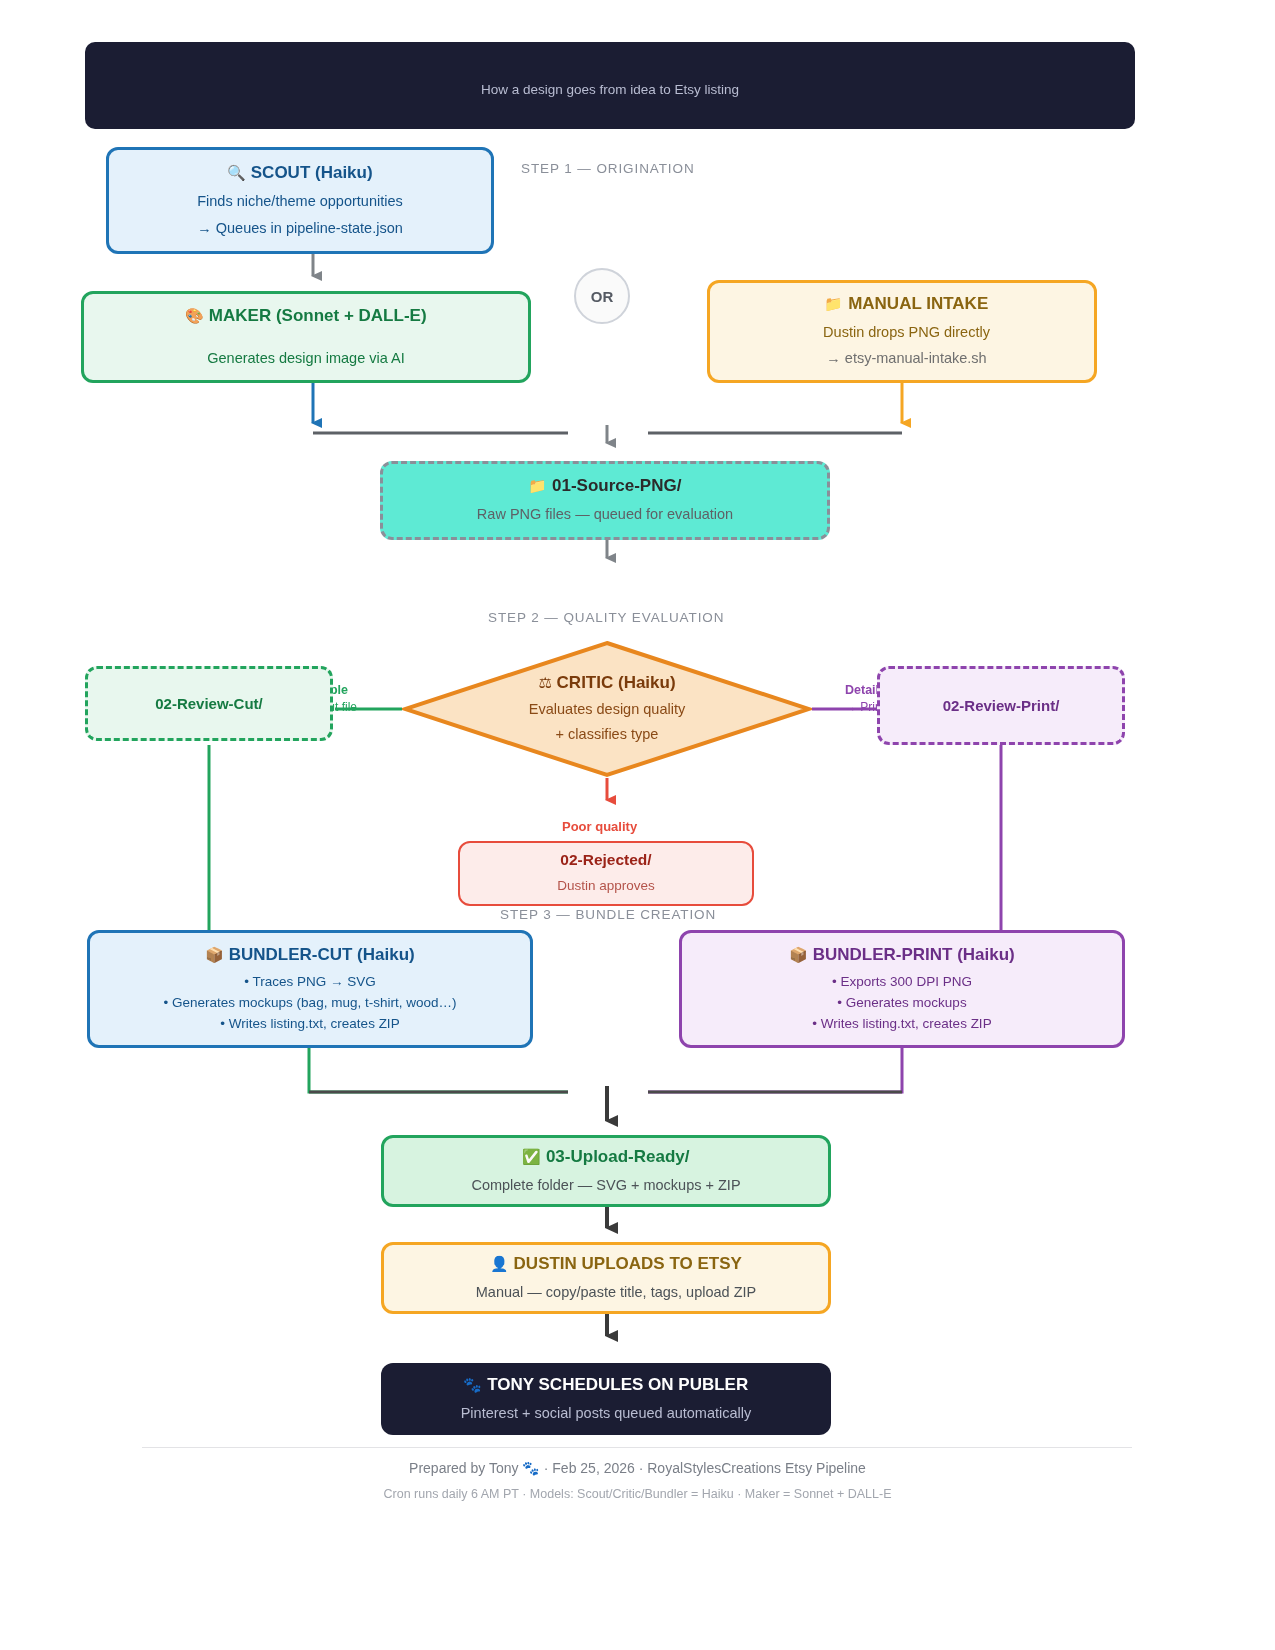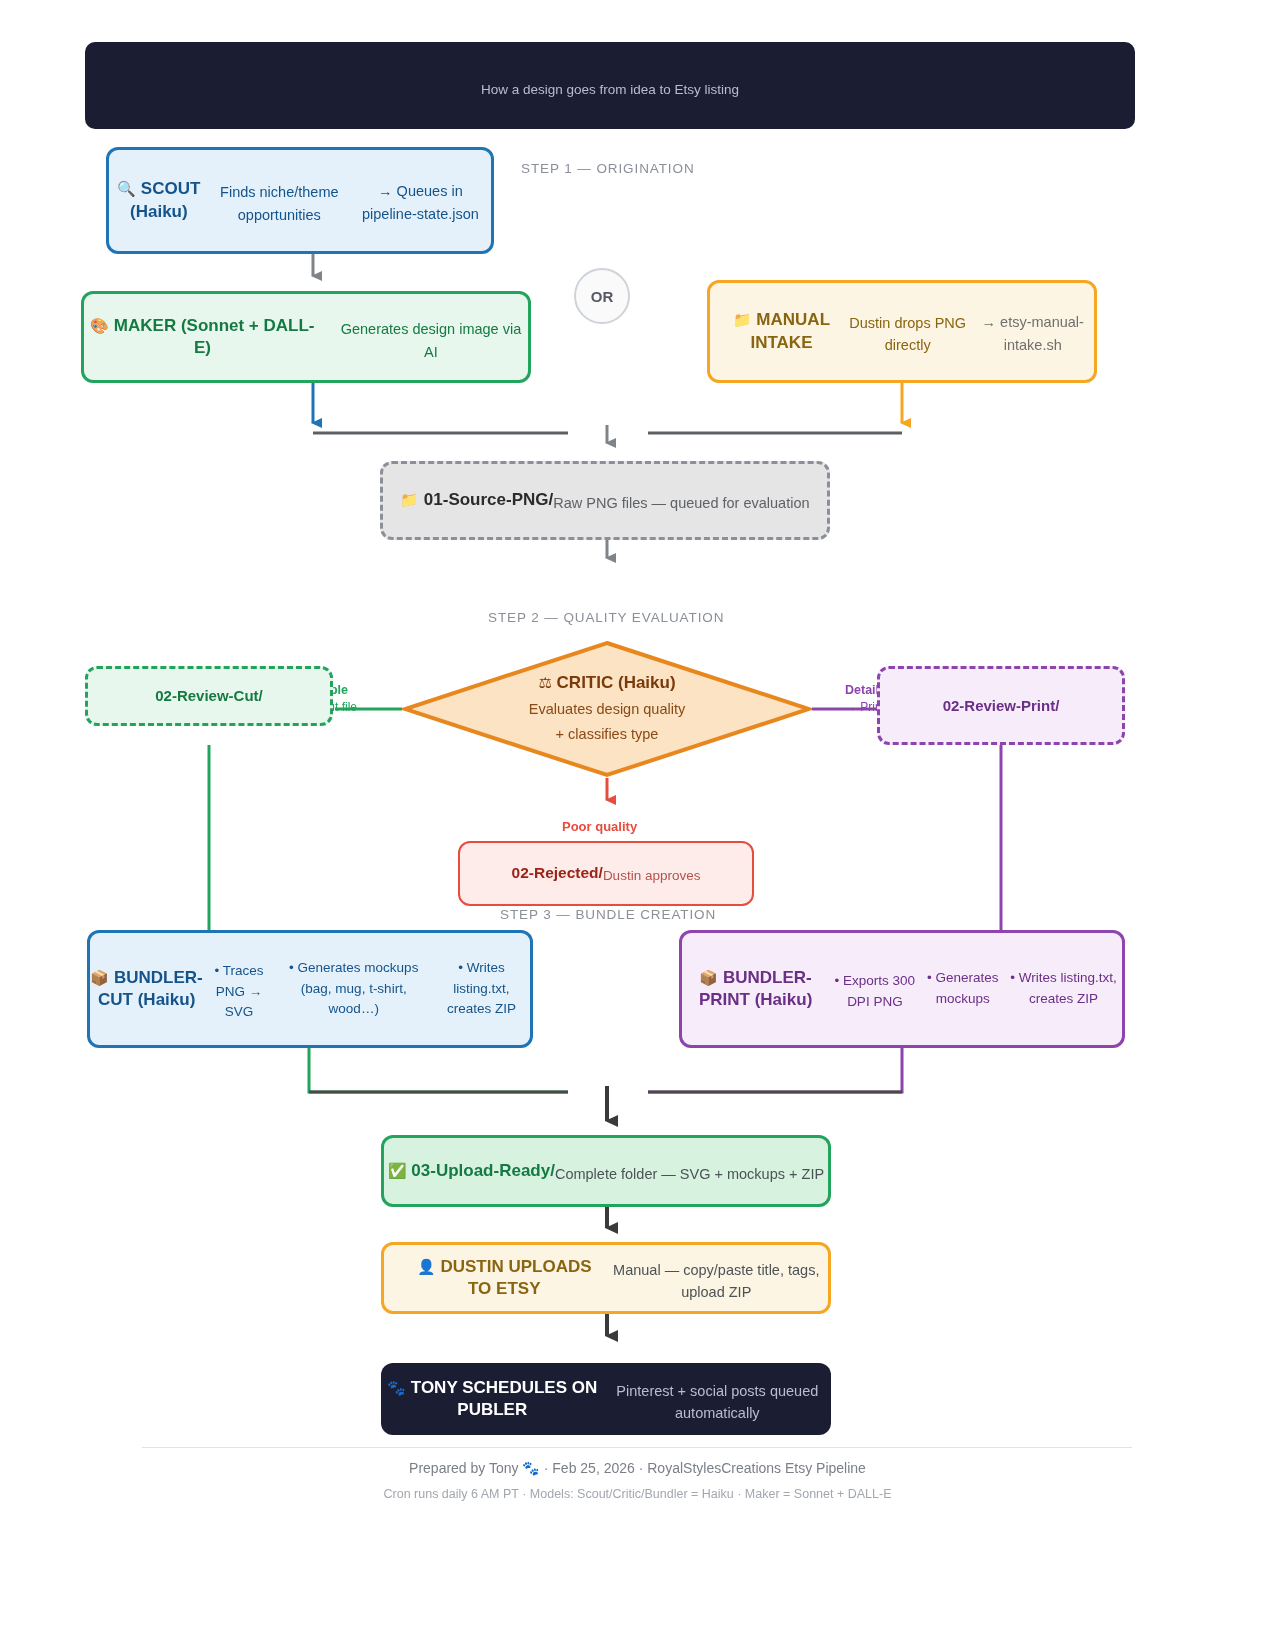--- a/index.html
+++ b/index.html
@@ -22,21 +22,21 @@
   .header h1{
     margin:0;font-size:30px;font-weight:bold;color:#ffffff;letter-spacing:.2px;
   }
   .header .sub{
     margin-top:7px;font-size:13.5px;color:#b9bdd2;font-weight:normal;
   }
 
   
   .node{
     position:absolute;box-sizing:border-box;
-    display:flex;align-items:center;justify-content:center;
+    display:flex;flex-direction:column;align-items:center;justify-content:center;
     border-radius:12px;text-align:center;
   }
   .node .title{font-size:17px;font-weight:bold;line-height:1.3;}
   .node .line{font-size:14.5px;line-height:1.55;}
   .node .line.small{font-size:13.5px;}
   .emoji{font-family:"DejaVu Sans",sans-serif;font-size:15px;}
 
   
   .step-label{
     position:absolute;font-size:13.5px;color:#8a8f99;letter-spacing:.9px;
@@ -174,21 +174,21 @@
               background:#fdf5e3;border:3px solid #f5a623;color:#8a6511;padding-left:9px;">
     <div class="title">
       <span class="emoji">📁</span>
       <span>MANUAL INTAKE</span>
     </div>
     <div class="line" style="margin-top:5px;">Dustin drops PNG directly</div>
     <div class="line" style="margin-top:4px;color:#6f6f6f;">→ etsy-manual-intake.sh</div>
   </div>
 
   <div class="node" style="left:380px;top:461px;width:450px;height:79px;
-              background:#e5e5e5;border:3px dashed #8a8f99;color:#2b2b2b;">
+              background:#5eead4;border:3px dashed #8a8f99;color:#2b2b2b;">
     <div class="title">
       <span class="emoji">📁</span>
       <span>01-Source-PNG/</span>
     </div>
     <div class="line" style="margin-top:6px;color:#5e6166;">Raw PNG files — queued for evaluation</div>
   </div>
 
   <div class="diamond-wrap" style="left:402px;top:640px;width:410px;height:138px;">
     <svg width="410" height="138" viewBox="0 0 410 138" xmlns="http://www.w3.org/2000/svg">
       <polygon points="205,3 407,69 205,135 3,69" fill="#fbe3c4" stroke="#e8871e" stroke-width="4"></polygon>
@@ -208,21 +208,21 @@
     <span class="sub">→ cut file</span>
   </div>
   <div class="edge-label" style="left:845px;top:683px;color:#8e44ad;">
     <span>Detailed</span>
     <span class="sub">→ Print</span>
   </div>
   <div class="edge-label" style="left:562px;top:819px;color:#e74c3c;font-size:13px;">
     <span>Poor quality</span>
   </div>
 
-  <div class="node" style="left:85px;top:666px;width:248px;height:60px;
+  <div class="node" style="left:85px;top:666px;width:248px;height:75px;
               background:#e8f7ee;border:3px dashed #22a45d;color:#157a42;">
     <div class="title" style="font-size:15px;">02-Review-Cut/</div>
   </div>
 
   <div class="node" style="left:877px;top:666px;width:248px;height:79px;
               background:#f6ecfa;border:3px dashed #8e44ad;color:#6b2f87;">
     <div class="title" style="font-size:15px;">02-Review-Print/</div>
   </div>
 
   <div class="node" style="left:458px;top:841px;width:296px;height:65px;

